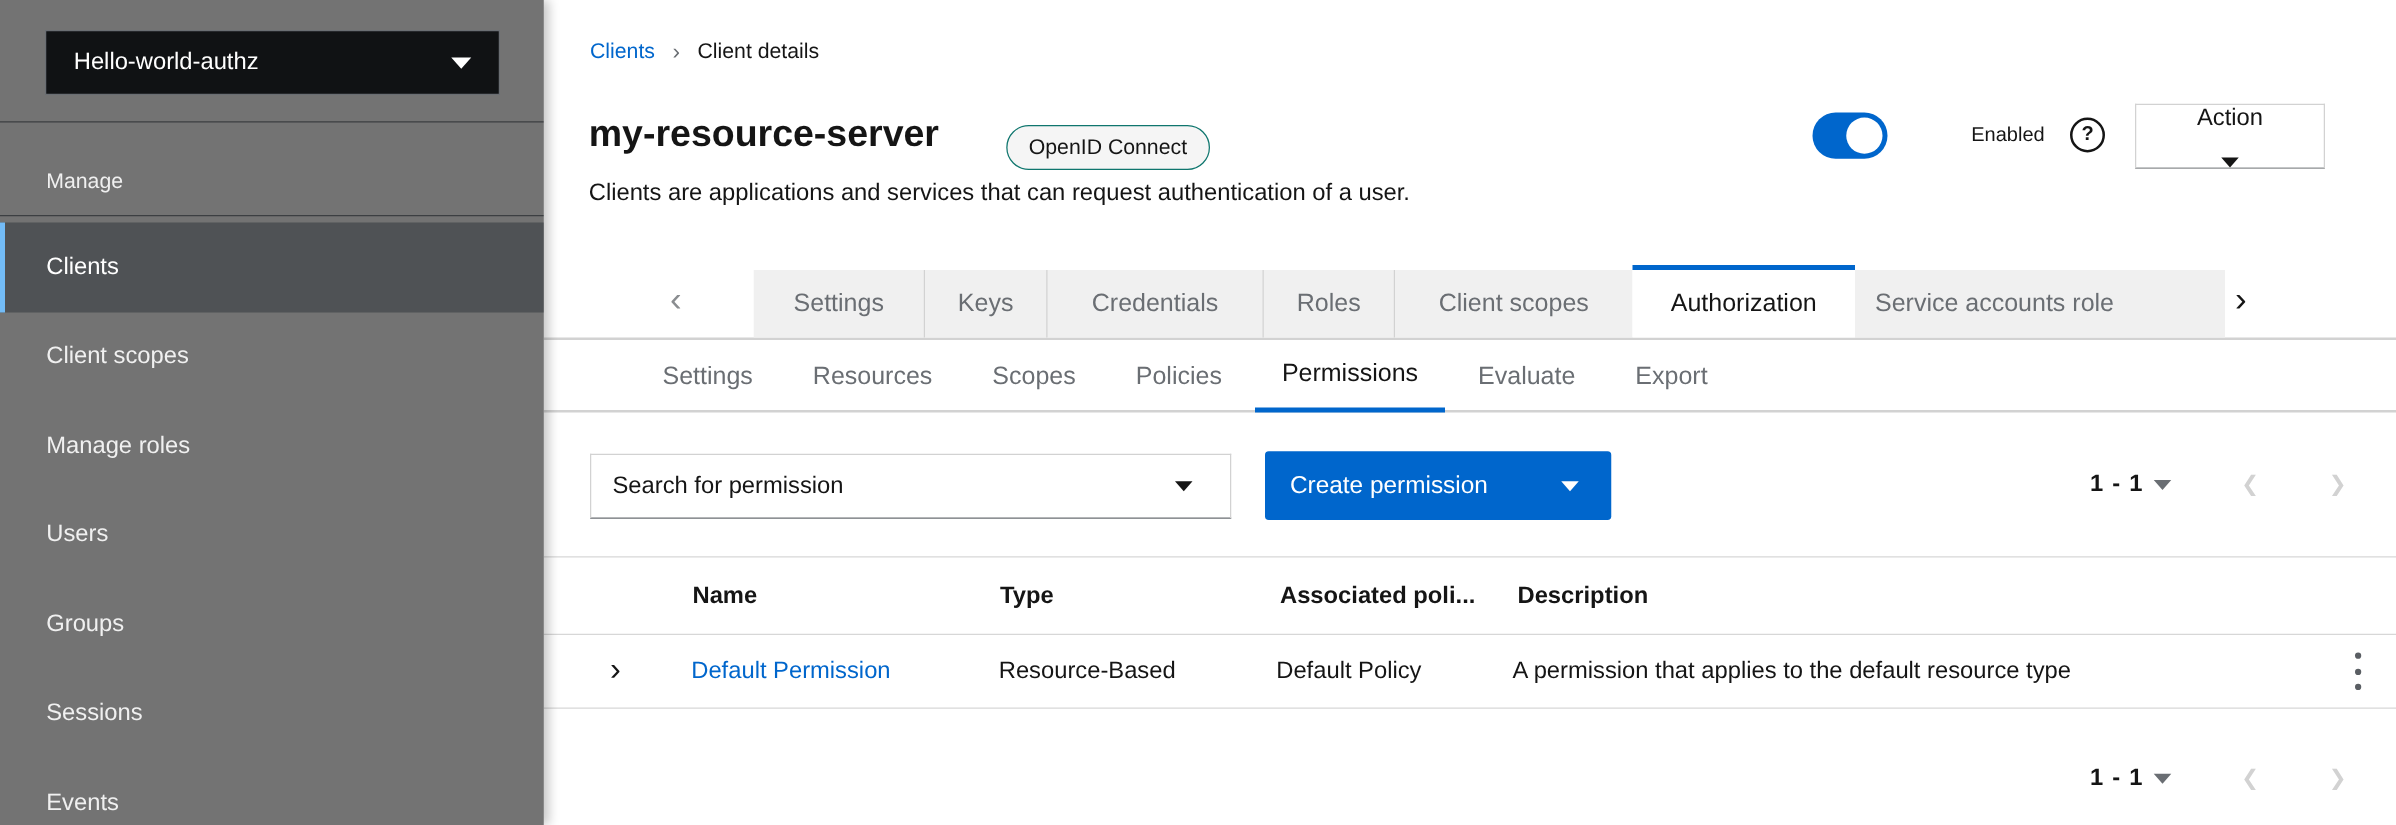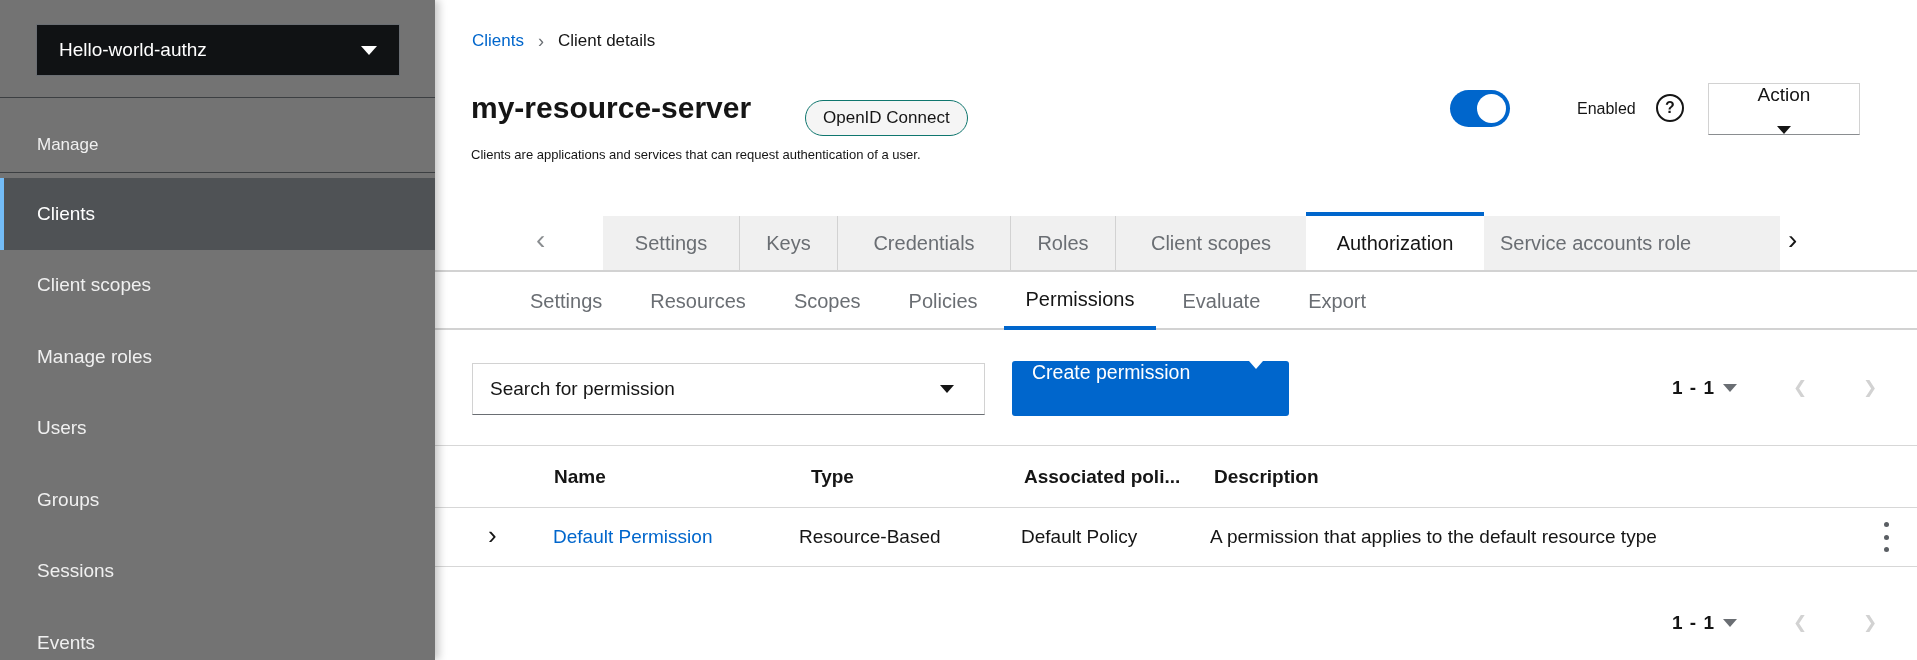--- a/index.html
+++ b/index.html
@@ -31,21 +31,21 @@
   .breadcrumb .crumb-link { color:#0066cc; cursor:pointer; }
   .breadcrumb .crumb-sep { color:#6a6e73; margin:0 14px; font-size:18px; }
   .breadcrumb .crumb-current { color:#151515; }
 
   .page-title { position:absolute; left:471px; top:88px; height:40px; line-height:40px;
                 font-size:30px; font-weight:700; color:#151515; }
   .protocol-badge { position:absolute; left:805px; top:100px; height:36px; line-height:34px;
                     padding:0 17px; border:1px solid #0f766e; background:#f5f5f5; border-radius:18px;
                     font-size:17px; color:#151515; }
   .page-desc { position:absolute; left:471px; top:143px; height:24px; line-height:24px;
-               font-size:13px; color:#151515; }
+               font-size:19px; color:#151515; }
 
   .toggle { position:absolute; left:1450px; top:90px; width:60px; height:37px; border-radius:18.5px;
             background:#0066cc; cursor:pointer; }
   .toggle .knob { position:absolute; right:4px; top:4px; width:29px; height:29px; border-radius:50%;
                   background:#ffffff; }
   .enabled-label { position:absolute; left:1577px; top:96px; height:25px; line-height:25px; font-size:16px; }
   .help-icon { position:absolute; left:1656px; top:94px; width:28px; height:28px; border:2.5px solid #151515;
                border-radius:50%; text-align:center; line-height:23px; font-size:16px; font-weight:700;
                color:#151515; cursor:pointer; }
   .action-select { position:absolute; left:1708px; top:83px; width:152px; height:52px; background:#ffffff;
@@ -75,21 +75,21 @@
   .subtab { padding:0 22px; display:flex; align-items:center; color:#6a6e73; font-size:20px; cursor:pointer; }
   .subtab.active { color:#151515; border-bottom:4px solid #0066cc; }
 
   
   .search-select { position:absolute; left:472px; top:363px; width:513px; height:52px; background:#ffffff;
                    border:1px solid #d2d2d2; border-bottom:1px solid #6a6e73; display:flex; align-items:center;
                    justify-content:space-between; padding:0 30px 0 17px; cursor:pointer; }
   .search-select .text { font-size:19px; color:#151515; }
   .search-select .caret { color:#151515; border-left-width:7px; border-right-width:7px; border-top-width:8px; }
   .create-btn { position:absolute; left:1012px; top:361px; width:277px; height:55px; background:#0066cc;
-                border:none; border-radius:3px; color:#ffffff; display:flex; 
+                border:none; border-radius:3px; color:#ffffff; display:flex; align-items:center;
                 justify-content:space-between; padding:0 26px 0 20px; cursor:pointer;
                 font-family:"Liberation Sans", sans-serif; font-size:19.5px; }
   .create-btn .caret { color:#ffffff; border-left-width:7px; border-right-width:7px; border-top-width:8px; }
 
   
   .pagination { position:absolute; width:260px; height:50px; }
   .pagination.top { left:1650px; top:363px; }
   .pagination.bottom { left:1650px; top:598px; }
   .page-range { position:absolute; left:22px; top:0; height:50px; line-height:50px; font-size:19px;
                 font-weight:700; color:#151515; letter-spacing:1px; }
@@ -191,21 +191,21 @@
 
   <div class="pagination top">
     <span class="page-range">1 - 1</span>
     <span class="caret page-range-caret"></span>
     <span class="page-prev">❮</span>
     <span class="page-next">❯</span>
   </div>
 
   <div class="t-line" style="top:445px;"></div>
   <div class="th" style="left:554px;">Name</div>
-  <div class="th" style="left:800px;margin-left:11px;">Type</div>
+  <div class="th" style="left:800px;">Type</div>
   <div class="th" style="left:1024px;">Associated poli...</div>
   <div class="th" style="left:1214px;">Description</div>
   <div class="t-line" style="top:507px;"></div>
 
   <div>
     <span class="row-expand">›</span>
     <span class="td link" style="left:553px;">Default Permission</span>
     <span class="td" style="left:799px;">Resource-Based</span>
     <span class="td" style="left:1021px;">Default Policy</span>
     <span class="td" style="left:1210px;">A permission that applies to the default resource type</span>

